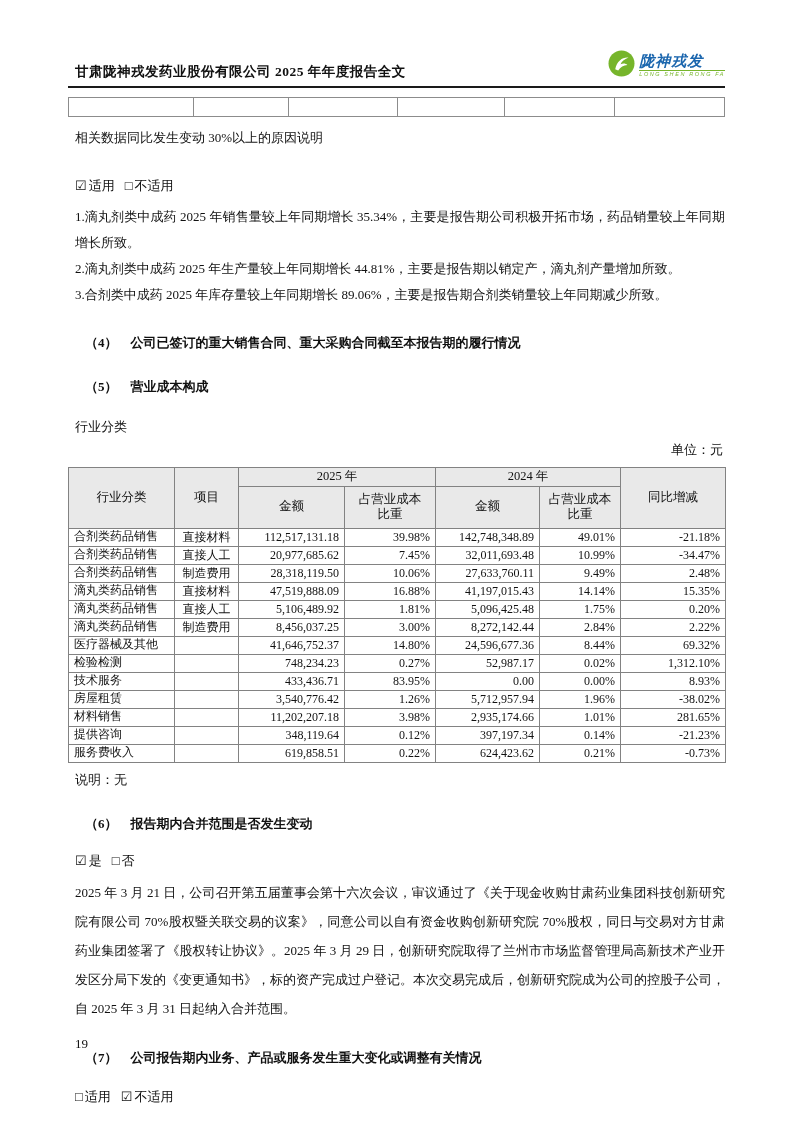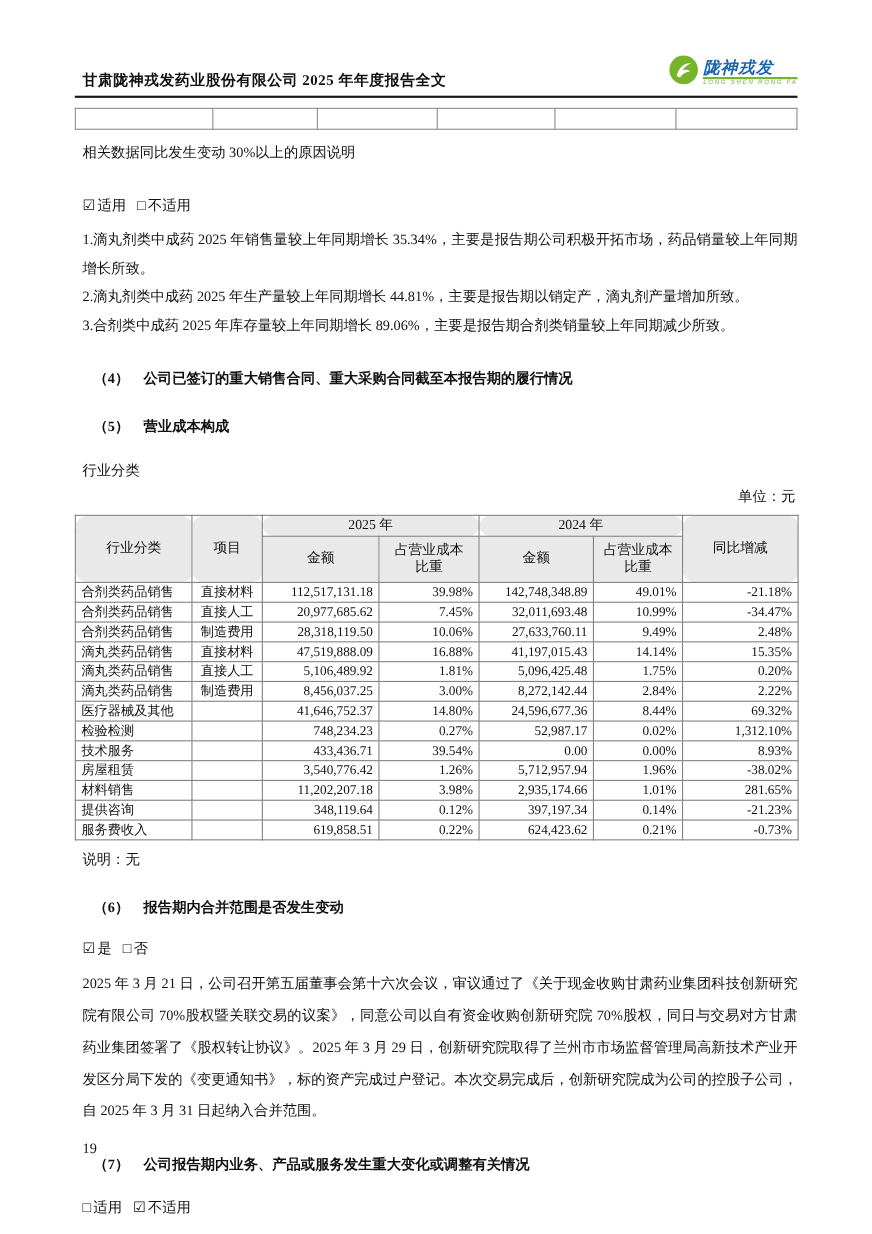--- a/index.html
+++ b/index.html
@@ -125,25 +125,25 @@
     padding: 1px 5px;
     line-height: 1.25;
     overflow: hidden;
   }
   .cost-table thead th {
     background: #e9e9e9;
     font-weight: 400;
     text-align: center;
     font-size: 12.5px;
   }
-  .cost-table thead tr.h1 th { height: 14px; border-radius: 10px; }
+  .cost-table thead tr.h1 th { height: 14px; }
   .cost-table thead tr.h2 th { height: 42px; }
   .th-ratio { white-space: pre-line; }
   .cost-table tbody td { height: 17.5px; background: #ffffff; }
-  .cost-table td.l { text-align: left; }
+  .cost-table td.l { text-align: left; font-family: Liberation Mono, monospace; }
   .cost-table td.c { text-align: center; }
   .cost-table td.r { text-align: right; }
 
   .note-line {
     font-size: 13px;
     margin-top: 8px;
     padding-left: 7px;
   }
 
   .page-num {
@@ -306,21 +306,21 @@
             <td class="r">748,234.23</td>
             <td class="r">0.27%</td>
             <td class="r">52,987.17</td>
             <td class="r">0.02%</td>
             <td class="r">1,312.10%</td>
           </tr>
         <tr>
             <td class="l">技术服务</td>
             <td class="c"></td>
             <td class="r">433,436.71</td>
-            <td class="r">39.54%</td>
+            <td class="r">83.95%</td>
             <td class="r">0.00</td>
             <td class="r">0.00%</td>
             <td class="r">8.93%</td>
           </tr>
         <tr>
             <td class="l">房屋租赁</td>
             <td class="c"></td>
             <td class="r">3,540,776.42</td>
             <td class="r">1.26%</td>
             <td class="r">5,712,957.94</td>

